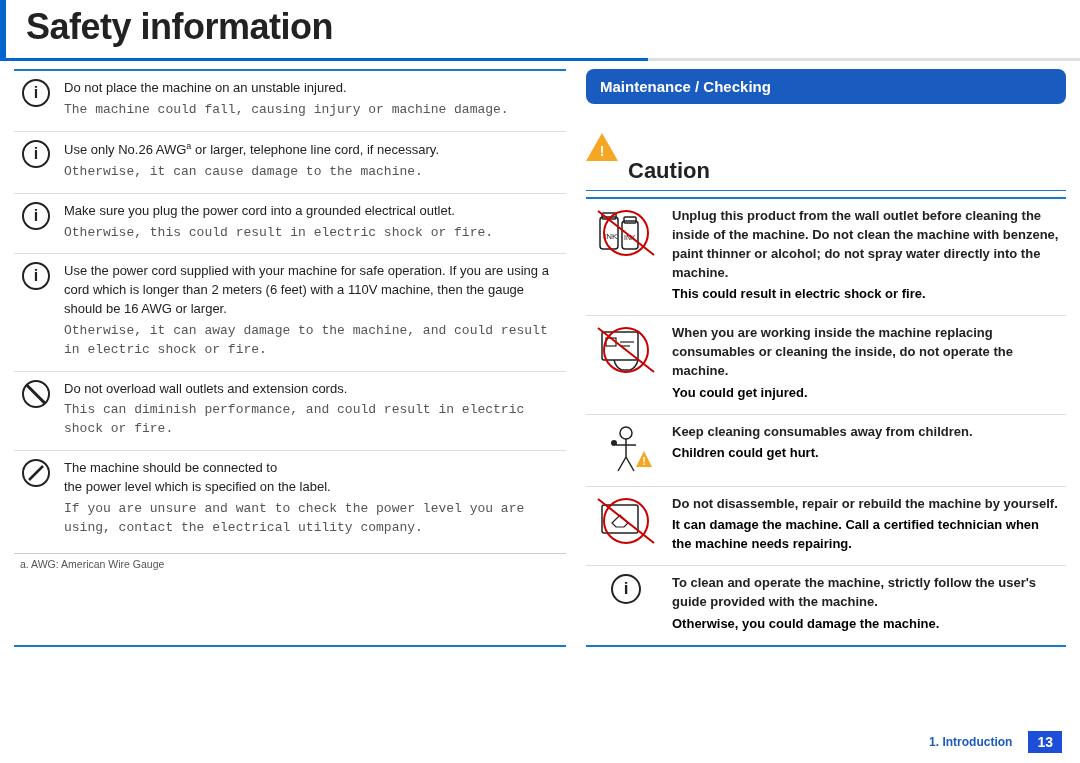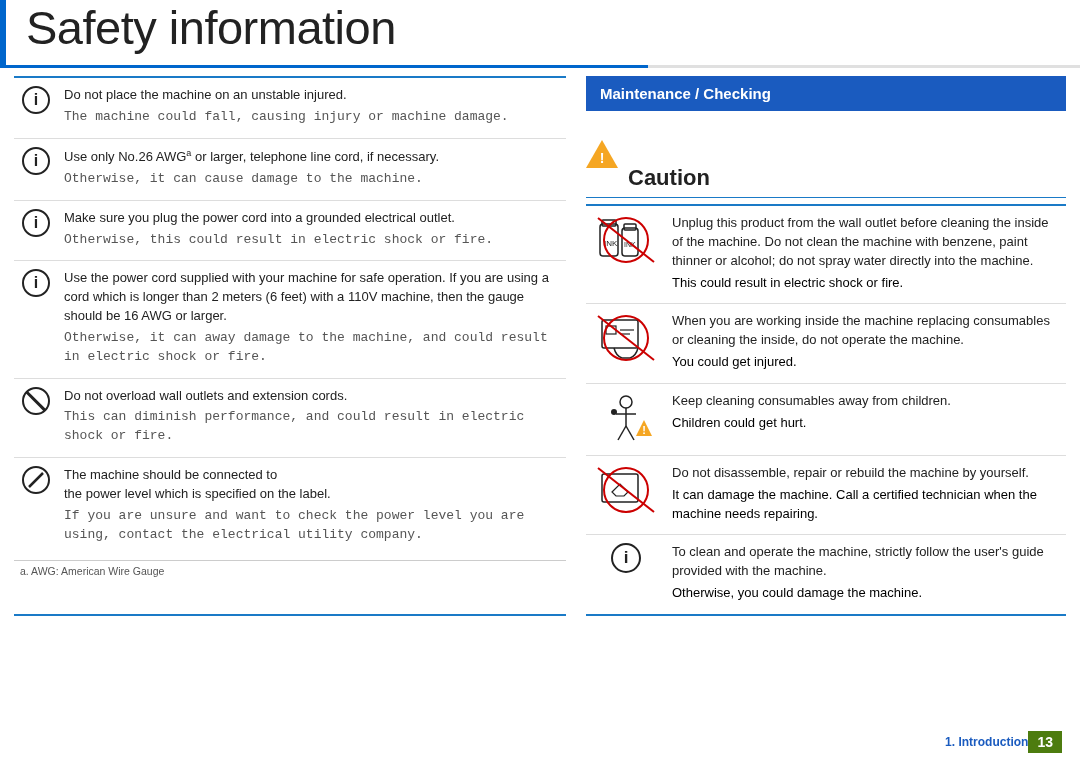--- a/index.html
+++ b/index.html
@@ -6,23 +6,23 @@
     body {
       font-family: Arial, sans-serif;
       background: #fff;
       color: #222;
       font-size: 13px;
       width: 1080px;
       min-height: 763px;
       position: relative;
     }
     .page-title {
-      font-size: 47px;
-      font-weight: 400;
-      padding: 0 20px 10px 20px;
+      font-size: 36px;
+      font-weight: 700;
+      padding: 6px 20px 10px 20px;
       border-left: 6px solid #0066cc;
       margin-bottom: 0;
       letter-spacing: -0.5px;
     }
     .title-underline {
       height: 3px;
       background: linear-gradient(to right, #0066cc 60%, #e0e0e0 60%);
       margin-bottom: 8px;
     }
     .main-content {
@@ -105,20 +105,21 @@
       width: 480px;
       flex-shrink: 0;
     }
     .section-header {
       background: #1a5bbf;
       color: #fff;
       font-weight: bold;
       font-size: 15px;
       padding: 9px 14px;
       margin-bottom: 10px;
+      border-radius: 8px;
     }
     .caution-header {
       display: flex;
       align-items: center;
       gap: 10px;
       margin-bottom: 6px;
       padding-bottom: 6px;
       border-bottom: 1px solid #1a7ac7;
     }
     .caution-icon {
@@ -166,20 +167,21 @@
     .right-icon-cell {
       width: 80px;
       text-align: center;
       vertical-align: top;
       padding: 8px 6px;
     }
     .right-text-cell {
       padding: 8px 6px;
       vertical-align: top;
       line-height: 1.45;
+      font-weight: bold;
     }
     .right-text-cell p { margin-bottom: 3px; }
     .right-text-cell p.secondary { color: #000000; }
     .icon-right-circle-i {
       display: inline-flex;
       align-items: center;
       justify-content: center;
       width: 30px;
       height: 30px;
       border: 2.5px solid #222;
@@ -188,29 +190,29 @@
       font-size: 17px;
       color: #222;
     }
     
     .page-footer {
       position: absolute;
       bottom: 10px;
       right: 18px;
       display: flex;
       align-items: center;
-      gap: 0;
+      gap: 16px;
     }
     .footer-text {
       font-size: 12px;
       color: #1a5bbf;
       font-weight: bold;
     }
     .footer-num {
-      background: #4d7c0f;
+      background: #1d4ed8;
       color: #fff;
       font-weight: bold;
       font-size: 14px;
       padding: 3px 9px;
       min-width: 28px;
       text-align: center;
     }
     sup { font-size: 9px; }
     
     .svg-icon { width: 64px; height: 52px; }

